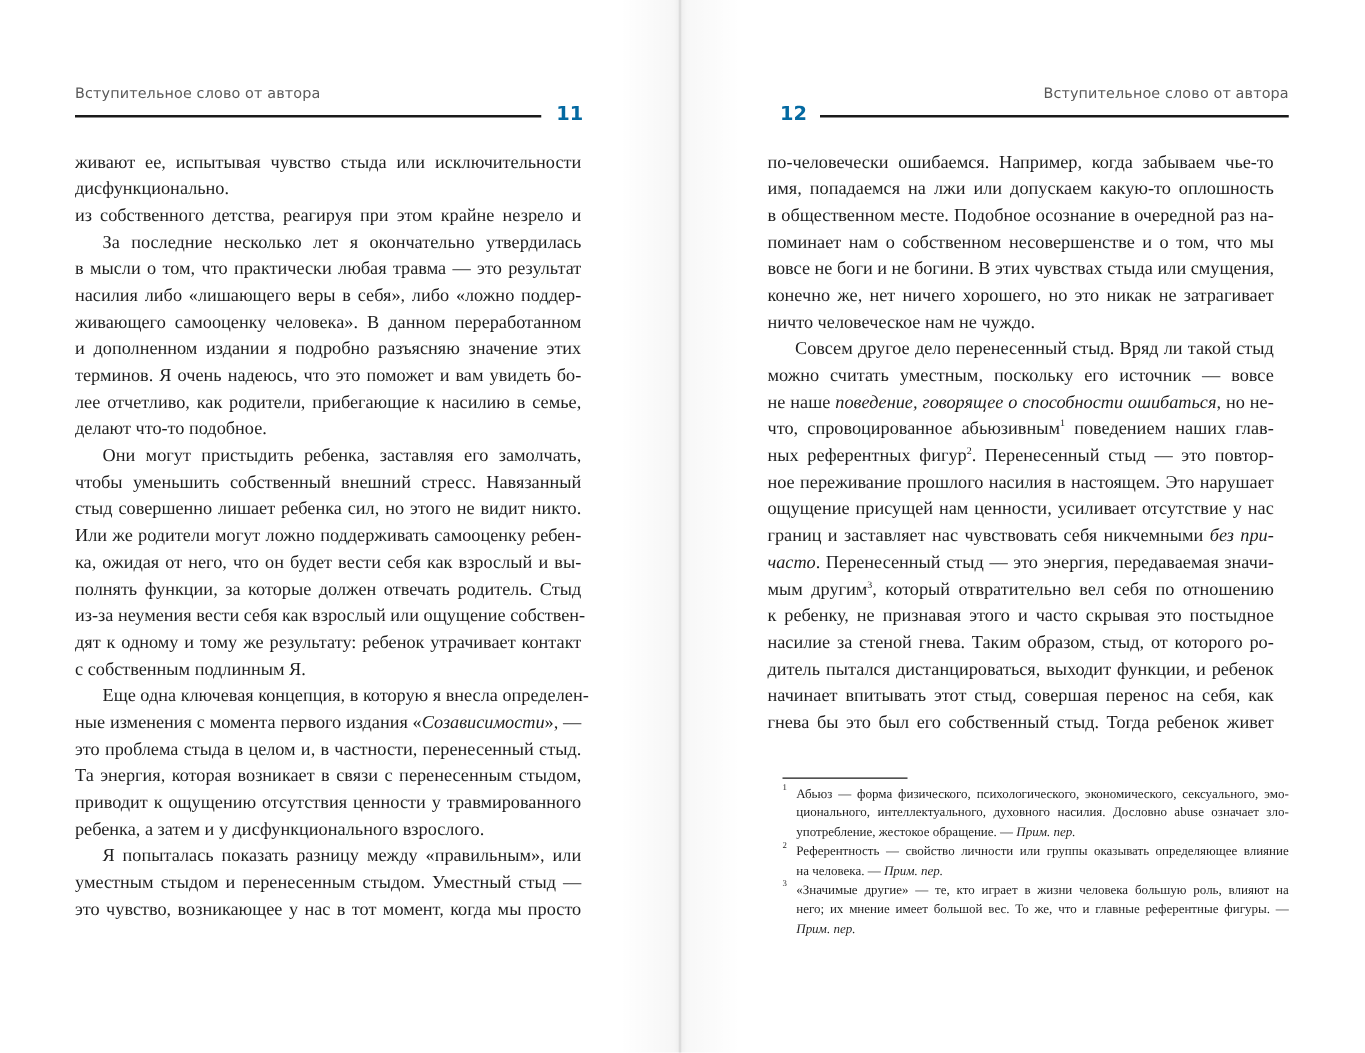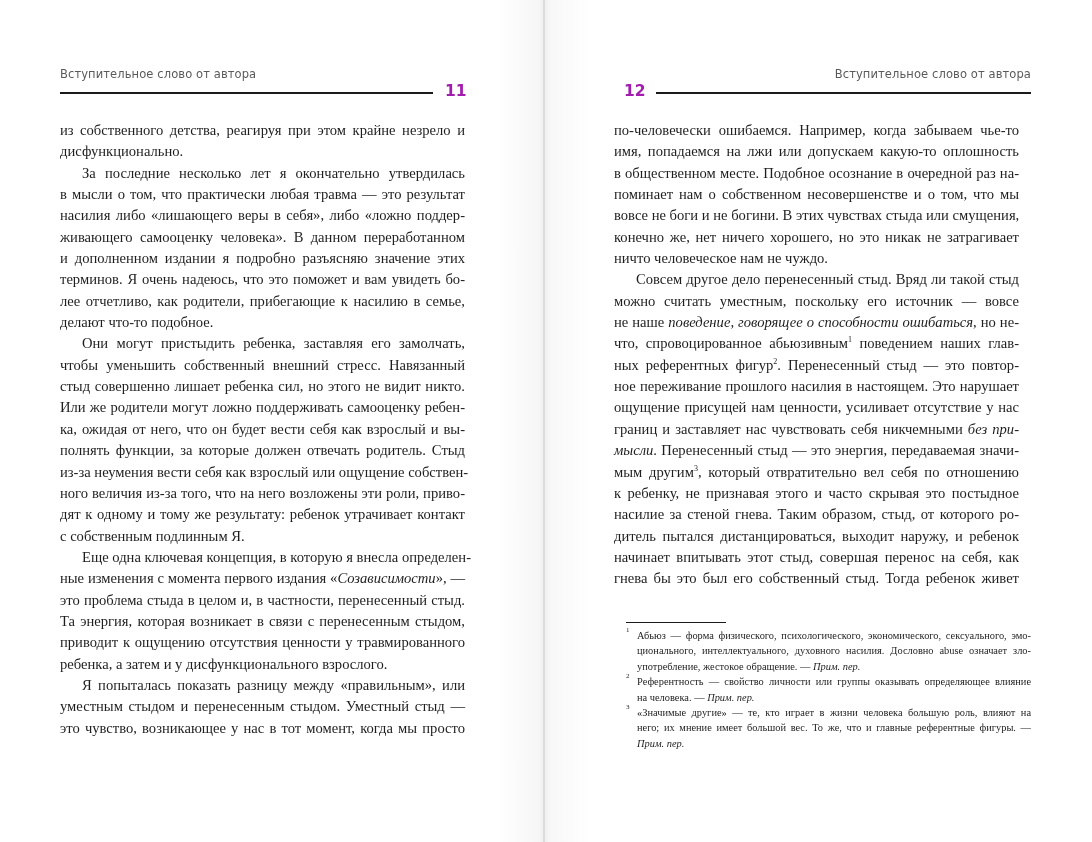--- a/index.html
+++ b/index.html
@@ -24,21 +24,21 @@
     font-size:11.5px; color:#5a5a5a; letter-spacing:0.1px;
   }
   .page-left .running-head { left:60px; }
   .page-right .running-head { right:61px; }
   .head-rule { position:absolute; top:92px; height:1.6px; background:#1a1a1a; }
   .page-left .head-rule { left:60px; width:373px; }
   .page-right .head-rule { left:111px; width:375px; }
   .folio {
     position:absolute; top:82px;
     font-family:"DejaVu Sans","Liberation Sans",sans-serif;
-    font-size:15.5px; font-weight:bold; color:#a21caf;
+    font-size:15.5px; font-weight:bold; color:#0369a1;
   }
   .page-left .folio { left:445px; }
   .page-right .folio { left:79px; }
   .text { position:absolute; top:120px; width:405px; }
   .page-left .text { left:60px; }
   .page-right .text { left:69px; width:405px; }
   .line {
     display:block; height:21.35px; line-height:21.35px;
     font-size:14.6px; text-align:justify; text-align-last:justify;
     white-space:nowrap; overflow:visible;
@@ -59,38 +59,38 @@
 </style>
 </head>
 <body>
 
 <div class="page page-left">
   <div class="running-head">Вступительное слово от автора</div>
   <div class="head-rule"></div>
   <div class="folio">11</div>
 
   <div class="text">
+    <span class="line">живают ее, испытывая чувство стыда или исключительности</span>
+    <span class="line last">дисфункционально.</span>
     <span class="line">из собственного детства, реагируя при этом крайне незрело и</span>
-    <span class="line last">дисфункционально.</span>
     <span class="line indent">За последние несколько лет я окончательно утвердилась</span>
     <span class="line">в мысли о том, что практически любая травма — это результат</span>
     <span class="line">насилия либо «лишающего веры в себя», либо «ложно поддер-</span>
     <span class="line">живающего самооценку человека». В данном переработанном</span>
     <span class="line">и дополненном издании я подробно разъясняю значение этих</span>
     <span class="line">терминов. Я очень надеюсь, что это поможет и вам увидеть бо-</span>
     <span class="line">лее отчетливо, как родители, прибегающие к насилию в семье,</span>
     <span class="line last">делают что-то подобное.</span>
     <span class="line indent">Они могут пристыдить ребенка, заставляя его замолчать,</span>
     <span class="line">чтобы уменьшить собственный внешний стресс. Навязанный</span>
     <span class="line">стыд совершенно лишает ребенка сил, но этого не видит никто.</span>
     <span class="line">Или же родители могут ложно поддерживать самооценку ребен-</span>
     <span class="line">ка, ожидая от него, что он будет вести себя как взрослый и вы-</span>
     <span class="line">полнять функции, за которые должен отвечать родитель. Стыд</span>
     <span class="line">из-за неумения вести себя как взрослый или ощущение собствен-</span>
-    <span class="line">ного величия из-за того, что на него возложены эти роли, приво-</span>
     <span class="line">дят к одному и тому же результату: ребенок утрачивает контакт</span>
     <span class="line last">с собственным подлинным Я.</span>
     <span class="line indent">Еще одна ключевая концепция, в которую я внесла определен-</span>
     <span class="line"><span>ные изменения с момента первого издания «</span><i>Созависимости</i><span>», —</span></span>
     <span class="line">это проблема стыда в целом и, в частности, перенесенный стыд.</span>
     <span class="line">Та энергия, которая возникает в связи с перенесенным стыдом,</span>
     <span class="line">приводит к ощущению отсутствия ценности у травмированного</span>
     <span class="line last">ребенка, а затем и у дисфункционального взрослого.</span>
     <span class="line indent">Я попыталась показать разницу между «правильным», или</span>
     <span class="line">уместным стыдом и перенесенным стыдом. Уместный стыд —</span>
@@ -112,25 +112,25 @@
     <span class="line">конечно же, нет ничего хорошего, но это никак не затрагивает</span>
     <span class="line last">ничто человеческое нам не чуждо.</span>
     <span class="line indent">Совсем другое дело перенесенный стыд. Вряд ли такой стыд</span>
     <span class="line">можно считать уместным, поскольку его источник — вовсе</span>
     <span class="line"><span>не наше </span><i>поведение, говорящее о способности ошибаться</i><span>, но не-</span></span>
     <span class="line"><span>что, спровоцированное абьюзивным</span><sup>1</sup><span> поведением наших глав-</span></span>
     <span class="line"><span>ных референтных фигур</span><sup>2</sup><span>. Перенесенный стыд — это повтор-</span></span>
     <span class="line">ное переживание прошлого насилия в настоящем. Это нарушает</span>
     <span class="line">ощущение присущей нам ценности, усиливает отсутствие у нас</span>
     <span class="line"><span>границ и заставляет нас чувствовать себя никчемными </span><i>без при-</i></span>
-    <span class="line"><i>мысли</i><span>. Перенесенный стыд — это энергия, передаваемая значи-</span></span>
+    <span class="line"><i>часто</i><span>. Перенесенный стыд — это энергия, передаваемая значи-</span></span>
     <span class="line"><span>мым другим</span><sup>3</sup><span>, который отвратительно вел себя по отношению</span></span>
     <span class="line">к ребенку, не признавая этого и часто скрывая это постыдное</span>
     <span class="line">насилие за стеной гнева. Таким образом, стыд, от которого ро-</span>
-    <span class="line">дитель пытался дистанцироваться, выходит наружу, и ребенок</span>
+    <span class="line">дитель пытался дистанцироваться, выходит функции, и ребенок</span>
     <span class="line">начинает впитывать этот стыд, совершая перенос на себя, как</span>
     <span class="line">гнева бы это был его собственный стыд. Тогда ребенок живет</span>
   </div>
 
   <div class="fn-rule"></div>
   <div class="footnotes">
     <div class="fn">
       <span class="fn-num">1</span>
       <span class="fn-line">Абьюз — форма физического, психологического, экономического, сексуального, эмо-</span>
       <span class="fn-line">ционального, интеллектуального, духовного насилия. Дословно abuse означает зло-</span>

